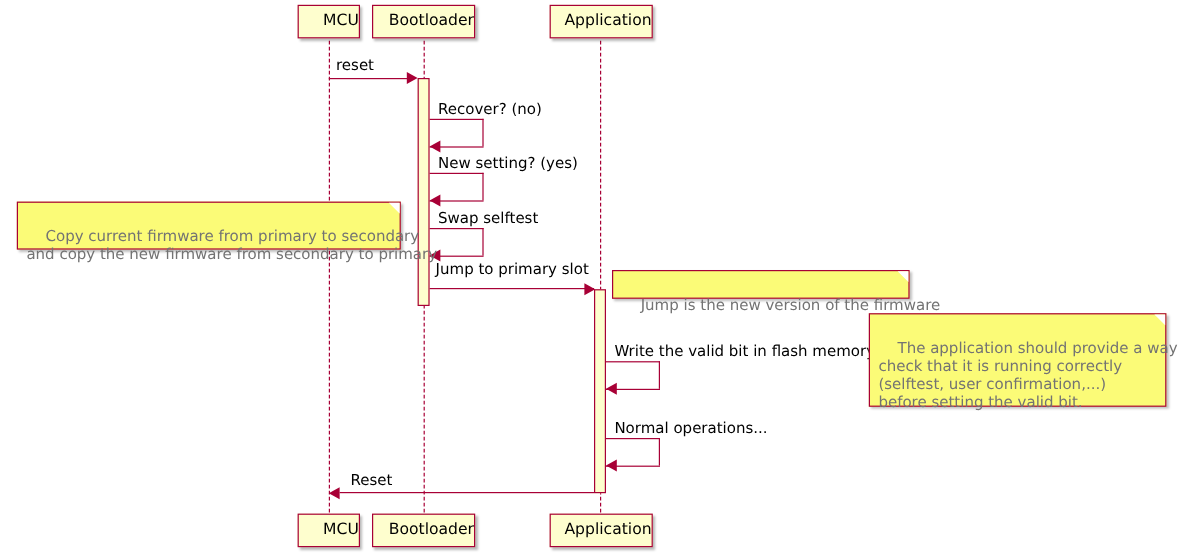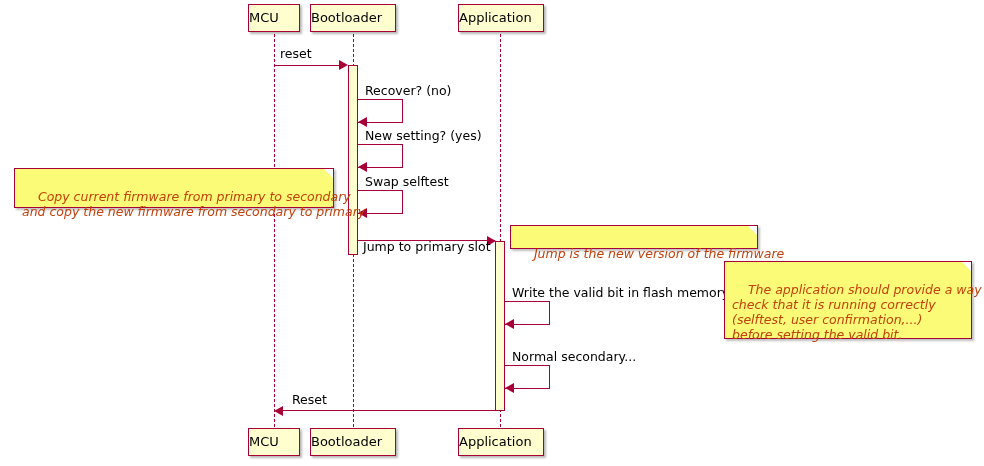--- a/index.html
+++ b/index.html
@@ -17,21 +17,21 @@
     overflow: hidden;
     background: #ffffff;
   }
   .participant {
     position: absolute;
     box-sizing: border-box;
     background: #FEFECE;
     border: 1.5px solid #A80036;
     color: #000000;
     font-size: 13px;
-    text-align: left;
+    text-align: right;
     line-height: 25px;
     height: 28px;
     box-shadow: 2px 2px 2px rgba(0,0,0,0.28);
     white-space: nowrap;
   }
   .lifeline {
     position: absolute;
     width: 0;
     border-left: 1px dashed #A80036;
   }
@@ -82,27 +82,26 @@
   .self-msg .seg-right {
     position: absolute;
     width: 0;
     border-left: 1.5px solid #A80036;
   }
   .note {
     position: absolute;
     box-sizing: border-box;
     background: #FBFB77;
     border: 1px solid #A80036;
-    color: #c2410c;
+    color: #737373;
     font-size: 12.5px;
     line-height: 15px;
     padding: 5px 7px 5px 7px;
     box-shadow: 2px 2px 2px rgba(0,0,0,0.25);
     white-space: pre;
-    font-style: italic;
   }
   .note .fold {
     position: absolute;
     top: 0;
     right: 0;
     width: 0;
     height: 0;
     border-left: 9px solid transparent;
     border-top: 9px solid #ffffff;
   }
@@ -150,37 +149,37 @@
   <div class="self-msg" style="left:358px; top:190px; width:45px; height:23px;">
     <div class="seg-top" style="top:0; width:45px;"></div>
     <div class="seg-right" style="left:43.5px; top:0; height:23px;"></div>
     <div class="seg-bot" style="top:23px; width:45px;"></div>
   </div>
   <div class="arrow-left" style="left:358px; top:208px;"></div>
   <div class="msg-label" style="left:365px; top:174px;">Swap selftest</div>
 
   <div class="msg-line" style="left:358px; top:240px; width:137px;"></div>
   <div class="arrow-right" style="left:487px; top:235.5px;"></div>
-  <div class="msg-label" style="left:363px; top:239px;">Jump to primary slot</div>
+  <div class="msg-label" style="left:363px; top:216px;">Jump to primary slot</div>
 
   <div class="self-msg" style="left:505px; top:301px; width:45px; height:23px;">
     <div class="seg-top" style="top:0; width:45px;"></div>
     <div class="seg-right" style="left:43.5px; top:0; height:23px;"></div>
     <div class="seg-bot" style="top:23px; width:45px;"></div>
   </div>
   <div class="arrow-left" style="left:505px; top:319px;"></div>
   <div class="msg-label" style="left:512px; top:285px;">Write the valid bit in flash memory</div>
 
   <div class="self-msg" style="left:505px; top:365px; width:45px; height:23px;">
     <div class="seg-top" style="top:0; width:45px;"></div>
     <div class="seg-right" style="left:43.5px; top:0; height:23px;"></div>
     <div class="seg-bot" style="top:23px; width:45px;"></div>
   </div>
   <div class="arrow-left" style="left:505px; top:383px;"></div>
-  <div class="msg-label" style="left:512px; top:349px;">Normal secondary...</div>
+  <div class="msg-label" style="left:512px; top:349px;">Normal operations...</div>
 
   <div class="msg-line" style="left:283px; top:410px; width:212px;"></div>
   <div class="arrow-left" style="left:274px; top:405.5px;"></div>
   <div class="msg-label" style="left:292px; top:392px;">Reset</div>
 
   <div class="note" style="left:14px; top:168px; width:320px; height:40px;">
     <span>Copy current firmware from primary to secondary
 and copy the new firmware from secondary to primary</span>
     <span class="fold"></span>
   </div>

